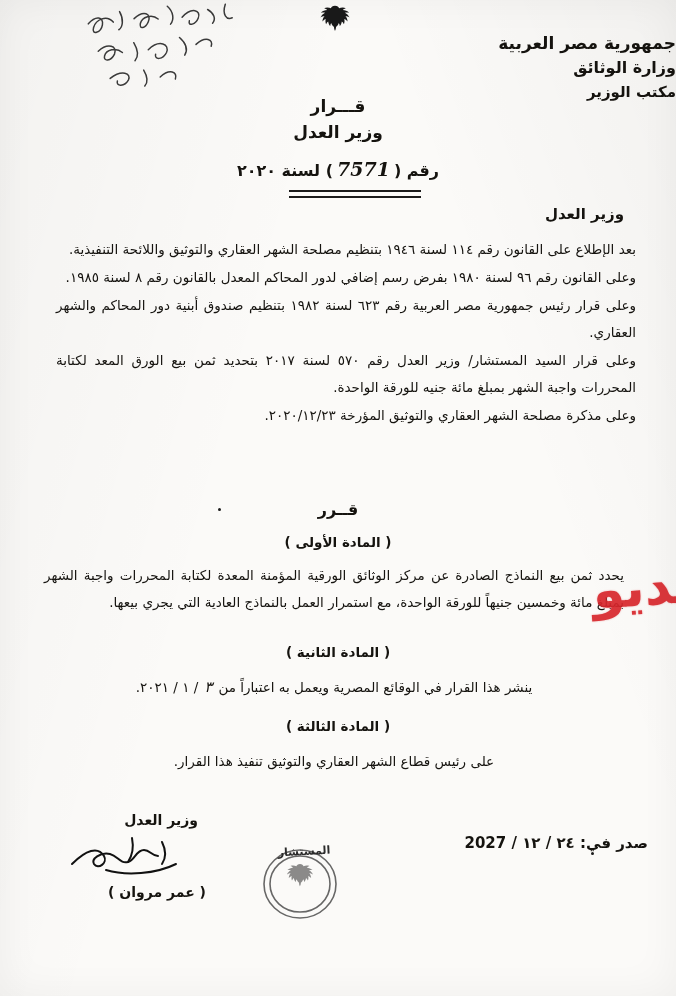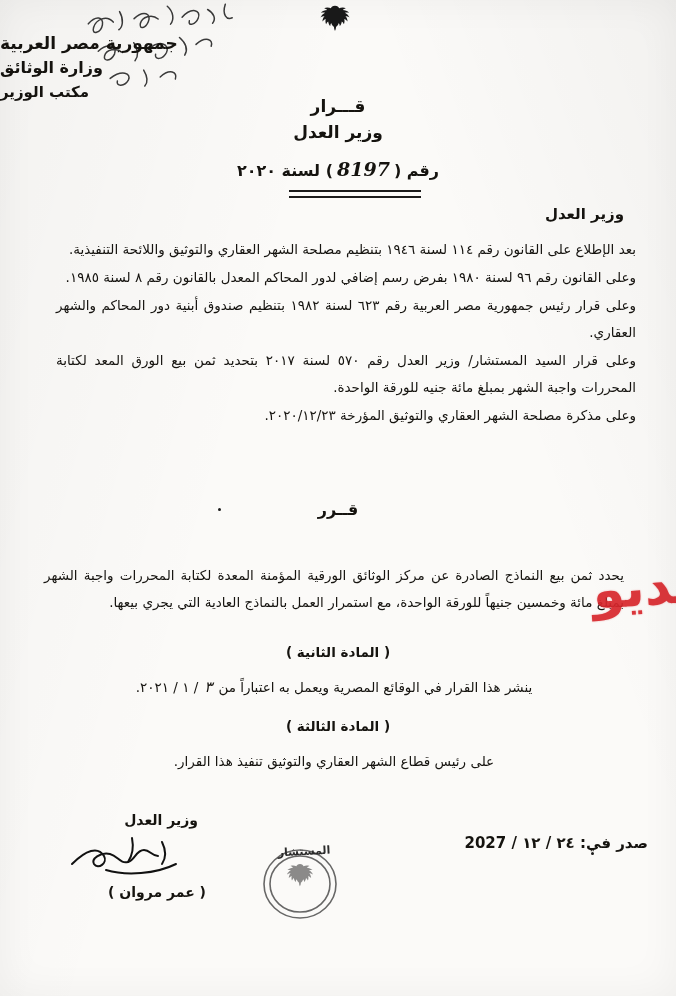--- a/index.html
+++ b/index.html
@@ -48,21 +48,21 @@
     position: relative;
     filter: grayscale(1) contrast(1.2);
   }
   .emblem svg { display: block; }
 
   .ministry {
     position: absolute;
     top: 30px;
     right: 0;
     width: 676px;
-    text-align: left;
+    text-align: right;
     line-height: 1.55;
   }
   .ministry .l1 {
     font-size: 17px;
     font-weight: bold;
     letter-spacing: 0.5px;
   }
   .ministry .l2 {
     font-size: 16px;
     font-weight: bold;
@@ -320,37 +320,38 @@
     <div class="l2">وزارة الوثائق</div>
     <div class="l3">مكتب الوزير</div>
   </div>
 
   <div class="decree-title">
     <div class="t1">قـــرار</div>
     <div class="t2">وزير العدل</div>
   </div>
 
   <div class="decree-number">
-    <span>رقم (</span><span class="num-hand">8197</span><span>) لسنة ٢٠٢٠</span>
+    <span>رقم (</span><span class="num-hand">7571</span><span>) لسنة ٢٠٢٠</span>
   </div>
   <div class="rule"></div>
 
   <div class="minister-line">وزير العدل</div>
 
   <div class="body-text">
     <p>بعد الإطلاع على القانون رقم ١١٤ لسنة ١٩٤٦ بتنظيم مصلحة الشهر العقاري والتوثيق واللائحة التنفيذية.</p>
     <p>وعلى القانون رقم ٩٦ لسنة ١٩٨٠ بفرض رسم إضافي لدور المحاكم المعدل بالقانون رقم ٨ لسنة ١٩٨٥.</p>
     <p>وعلى قرار رئيس جمهورية مصر العربية رقم ٦٢٣ لسنة ١٩٨٢ بتنظيم صندوق أبنية دور المحاكم والشهر العقاري.</p>
     <p>وعلى قرار السيد المستشار/ وزير العدل رقم ٥٧٠ لسنة ٢٠١٧ بتحديد ثمن بيع الورق المعد لكتابة المحررات واجبة الشهر بمبلغ مائة جنيه للورقة الواحدة.</p>
     <p>وعلى مذكرة مصلحة الشهر العقاري والتوثيق المؤرخة ٢٠٢٠/١٢/٢٣.</p>
   </div>
 
   <div class="word-qarrar">قــرر</div>
   <div class="dot-mark"></div>
 
+  <div class="article-head a1">( المادة الأولى )</div>
   <div class="article-body ab1">يحدد ثمن بيع النماذج الصادرة عن مركز الوثائق الورقية المؤمنة المعدة لكتابة المحررات واجبة الشهر بمبلغ مائة وخمسين جنيهاً للورقة الواحدة، مع استمرار العمل بالنماذج العادية التي يجري بيعها.</div>
 
   <div class="watermark">فيديو</div>
 
   <div class="article-head a2">( المادة الثانية )</div>
   <div class="article-body ab2">
     <span>ينشر هذا القرار في الوقائع المصرية ويعمل به اعتباراً من</span><span class="handwritten-date-inline">٣</span><span>/ ١ / ٢٠٢١.</span>
   </div>
 
   <div class="article-head a3">( المادة الثالثة )</div>

